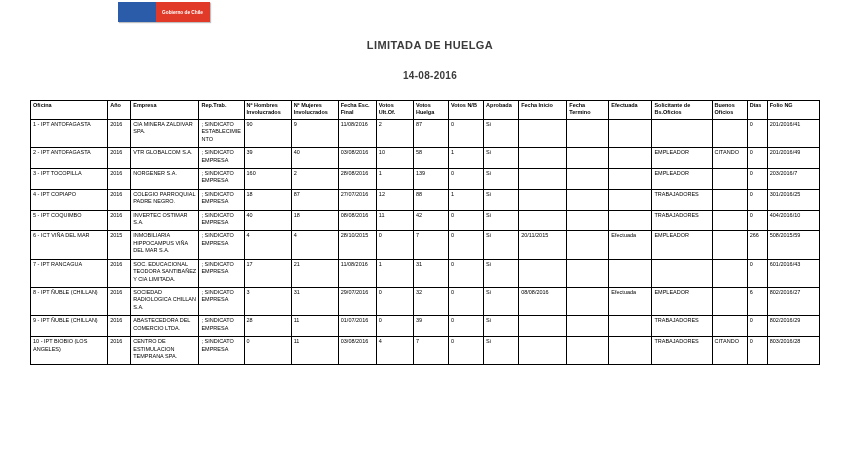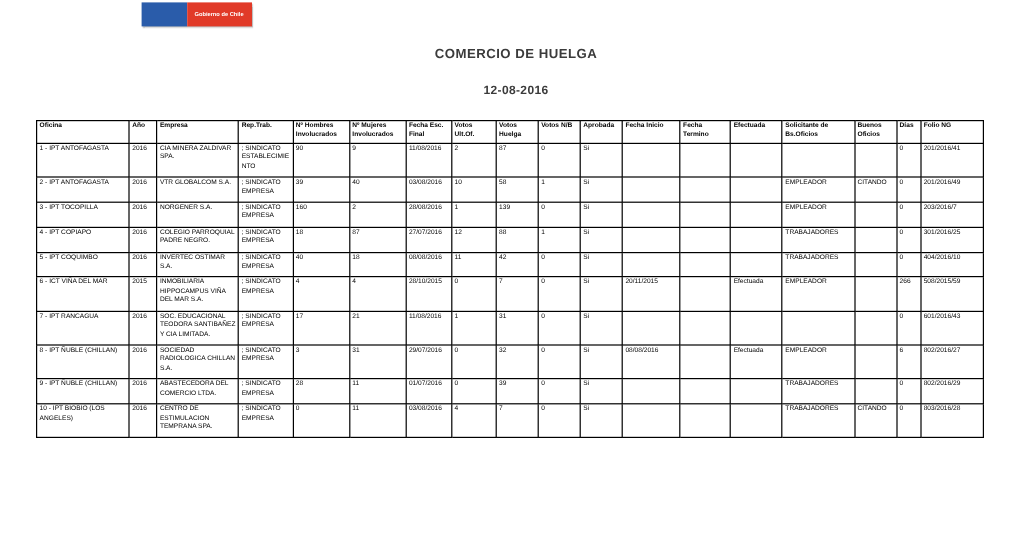--- a/index.html
+++ b/index.html
@@ -37,22 +37,22 @@
 </head>
 <body>
 
 <div class="logo">
   <div class="logo-blue" style="background: rgb(42, 92, 170);"></div>
   <div class="logo-red" style="background: rgb(225, 58, 40);">
     <span>Gobierno de Chile</span>
   </div>
 </div>
 
-<div class="doc-title">COMERCIO DE HUELGA</div>
-<div class="doc-date">12-08-2016</div>
+<div class="doc-title">LIMITADA DE HUELGA</div>
+<div class="doc-date">14-08-2016</div>
 
 <table class="report">
   <colgroup>
       <col style="width: 77px;">
       <col style="width: 23px;">
       <col style="width: 68px;">
       <col style="width: 45px;">
       <col style="width: 47px;">
       <col style="width: 47px;">
       <col style="width: 38px;">

